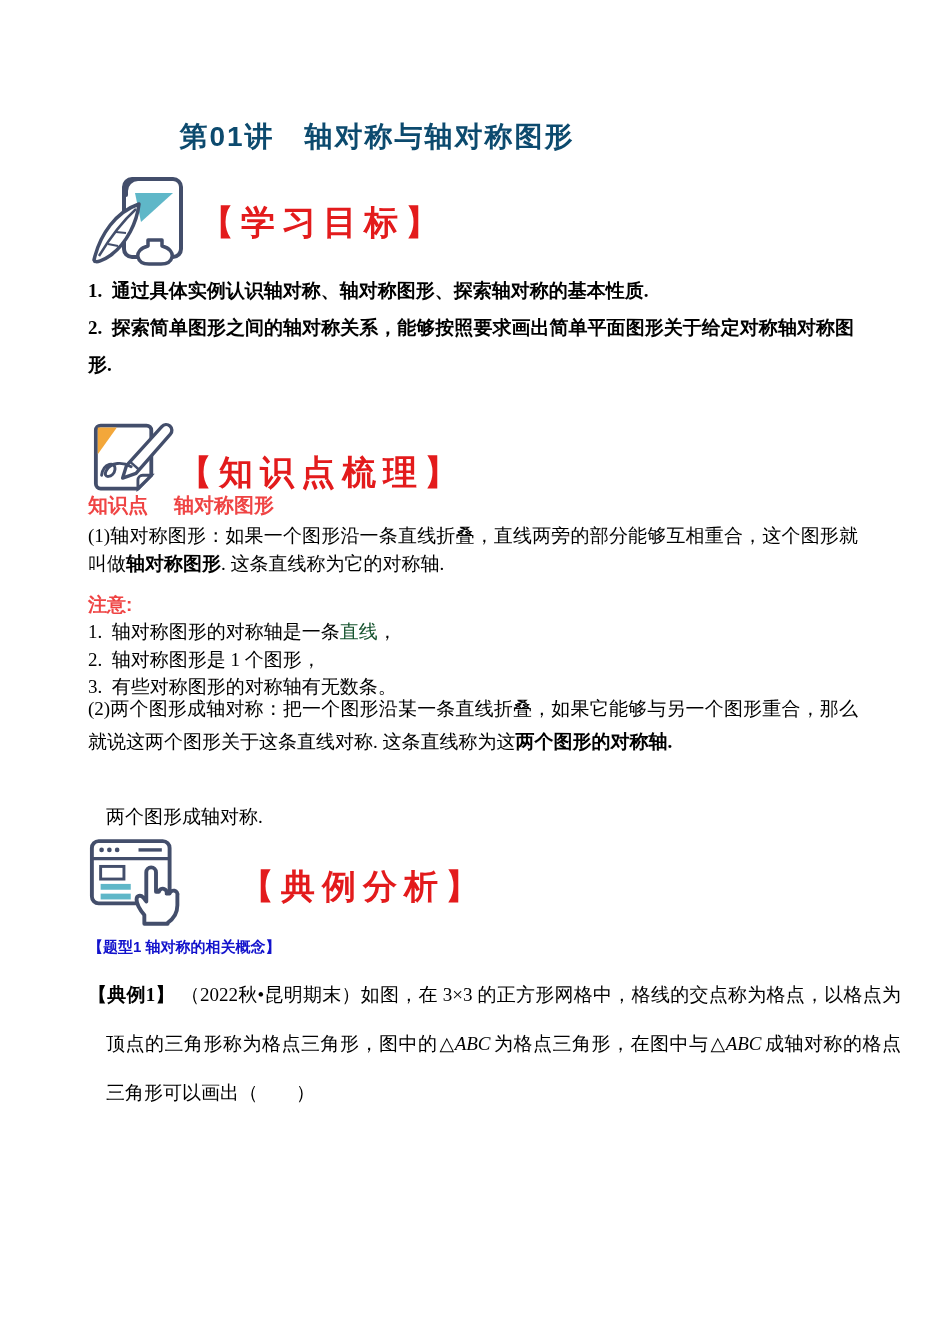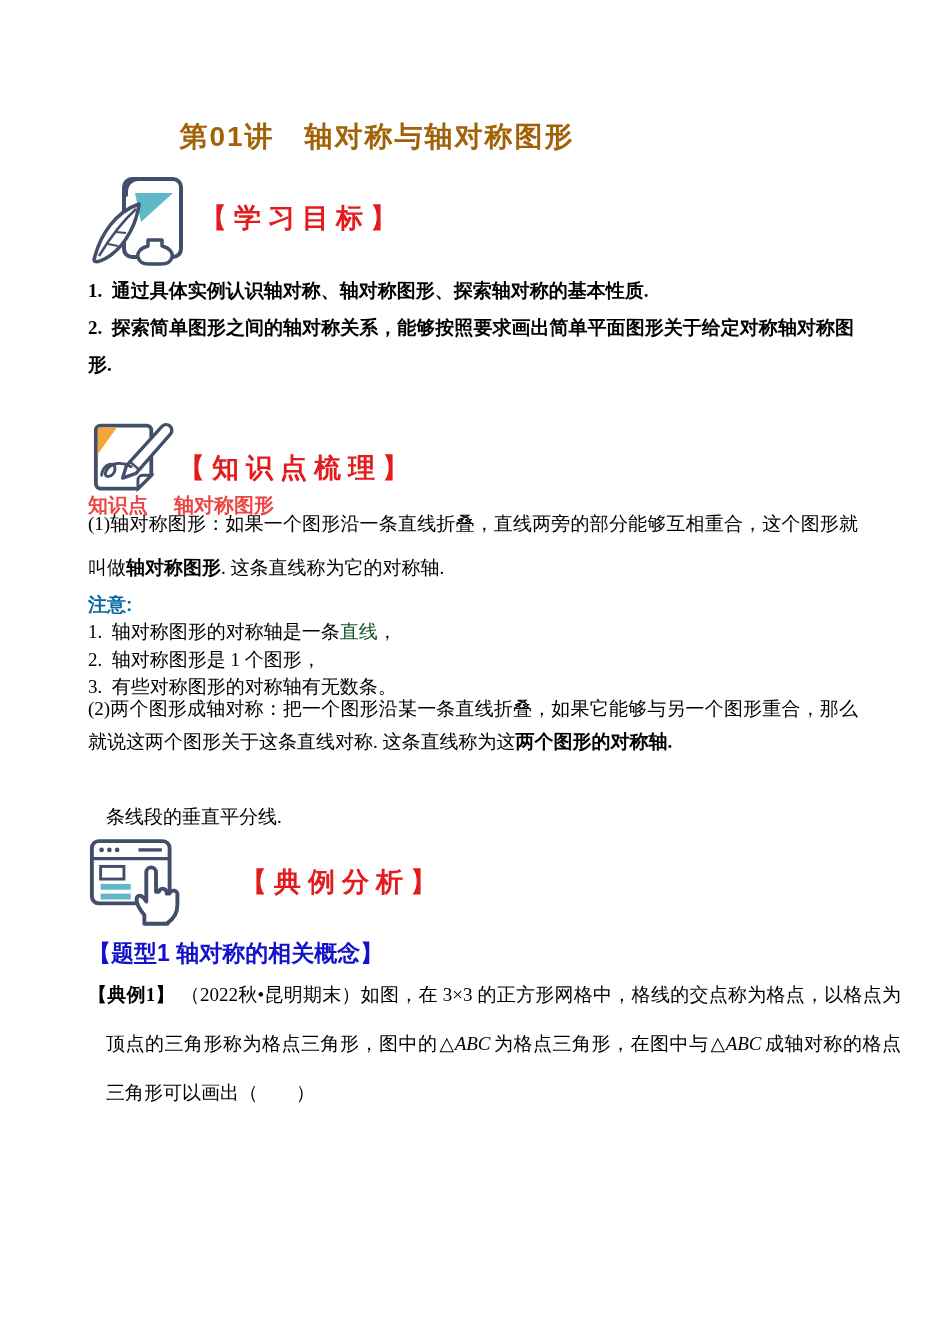--- a/index.html
+++ b/index.html
@@ -14,27 +14,27 @@
   }
   .abs { position: absolute; margin: 0; }
 
   .title {
     left: 88px; top: 118px; width: 578px;
     text-align: center;
     font-family: "Liberation Sans", sans-serif;
     font-weight: bold;
     font-size: 28px;
     letter-spacing: 2px;
-    color: #a16207;
+    color: #0c4a6e;
   }
 
   .script-hdr {
     color: #e31b1c;
     font-weight: bold;
-    font-size: 27px;
+    font-size: 34px;
     letter-spacing: 7px;
     font-family: "Liberation Serif", serif;
     white-space: nowrap;
   }
   .hdr-objectives { left: 200px; top: 200px; }
   .hdr-knowledge  { left: 178px; top: 450px; }
   .hdr-example    { left: 202px; top: 864px; margin-left: 38px; }
 
   .objectives-list {
     left: 88px; top: 272px; width: 766px;
@@ -51,39 +51,39 @@
     font-size: 20px;
     color: #ef4444;
   }
   .kp-heading .kp-title-gap { margin-left: 26px; }
 
   .para {
     font-size: 19px;
     text-align: justify;
     color: #000000;
   }
-  .para-def1 { left: 88px; top: 502px; width: 770px; line-height: 44px; }
+  .para-def1 { left: 88px; top: 522px; width: 770px; line-height: 28px; }
   .note-title {
     left: 88px; top: 592px;
     font-family: "Liberation Sans", sans-serif;
     font-weight: bold;
     font-size: 19px;
-    color: #0369a1;
+    color: #ef4444;
   }
   .note-list { left: 88px; top: 618px; width: 770px; font-size: 19px; line-height: 27.5px; }
   .red-inline { color: #14532d; }
   .para-def2 { left: 88px; top: 692px; width: 770px; line-height: 33px; }
   .para-def3 { left: 88px; top: 757px; width: 740px; line-height: 40px; }
   .para-def3 .cont-line { padding-left: 18px; }
 
   .topic-heading {
     left: 88px; top: 938px;
     font-family: "Liberation Sans", sans-serif;
     font-weight: bold;
-    font-size: 23px;
+    font-size: 15px;
     color: #1212cc;
   }
 
   .para-example {
     left: 88px; top: 970px; width: 795px;
     line-height: 49px;
     padding-left: 18px;
     text-indent: -18px;
   }
   .para-example .src { margin-left: 6px; }
@@ -147,21 +147,21 @@
     <div>2. 轴对称图形是 1 个图形，</div>
     <div>3. 有些对称图形的对称轴有无数条。</div>
   </div>
 
   <p class="abs para para-def2">
     <span>(2)两个图形成轴对称：把一个图形沿某一条直线折叠，如果它能够与另一个图形重合，那么就说这两个图形关于这条直线对称. 这条直线称为这</span><b>两个图形的对称轴.</b>
   </p>
 
   <p class="abs para para-def3">
     <br>
-    <span class="cont-line">条线段的垂直平分线.</span>
+    <span class="cont-line">两个图形成轴对称.</span>
   </p>
 
   <div class="icon" style="left:88px; top:835px;">
     <svg width="102" height="92" viewBox="0 0 105 94" fill="none" xmlns="http://www.w3.org/2000/svg">
       <rect x="4" y="6" width="80" height="64" rx="7" fill="#ffffff" stroke="#434e6b" stroke-width="4"></rect>
       <line x1="4" y1="24" x2="84" y2="24" stroke="#434e6b" stroke-width="3.5"></line>
       <circle cx="14" cy="15" r="2.4" fill="#434e6b"></circle>
       <circle cx="22" cy="15" r="2.4" fill="#434e6b"></circle>
       <circle cx="30" cy="15" r="2.4" fill="#434e6b"></circle>
       <line x1="52" y1="15" x2="76" y2="15" stroke="#434e6b" stroke-width="3.5"></line>

